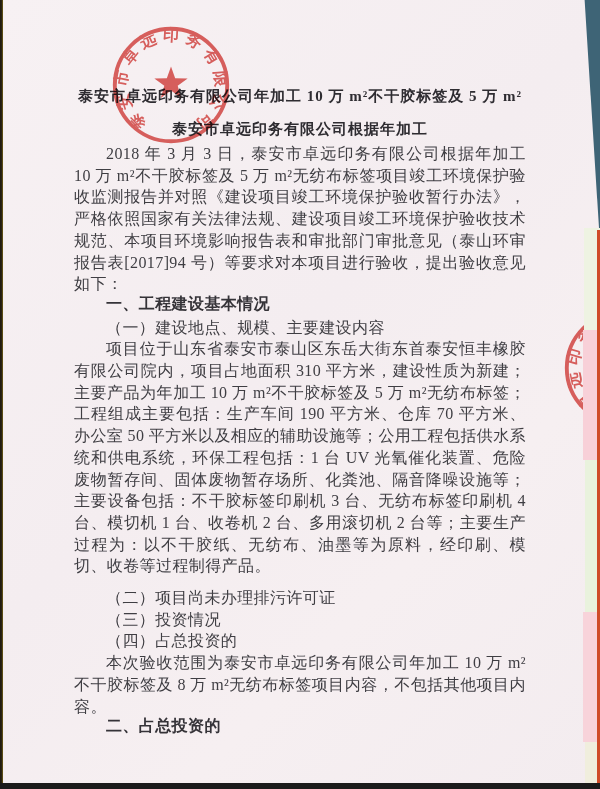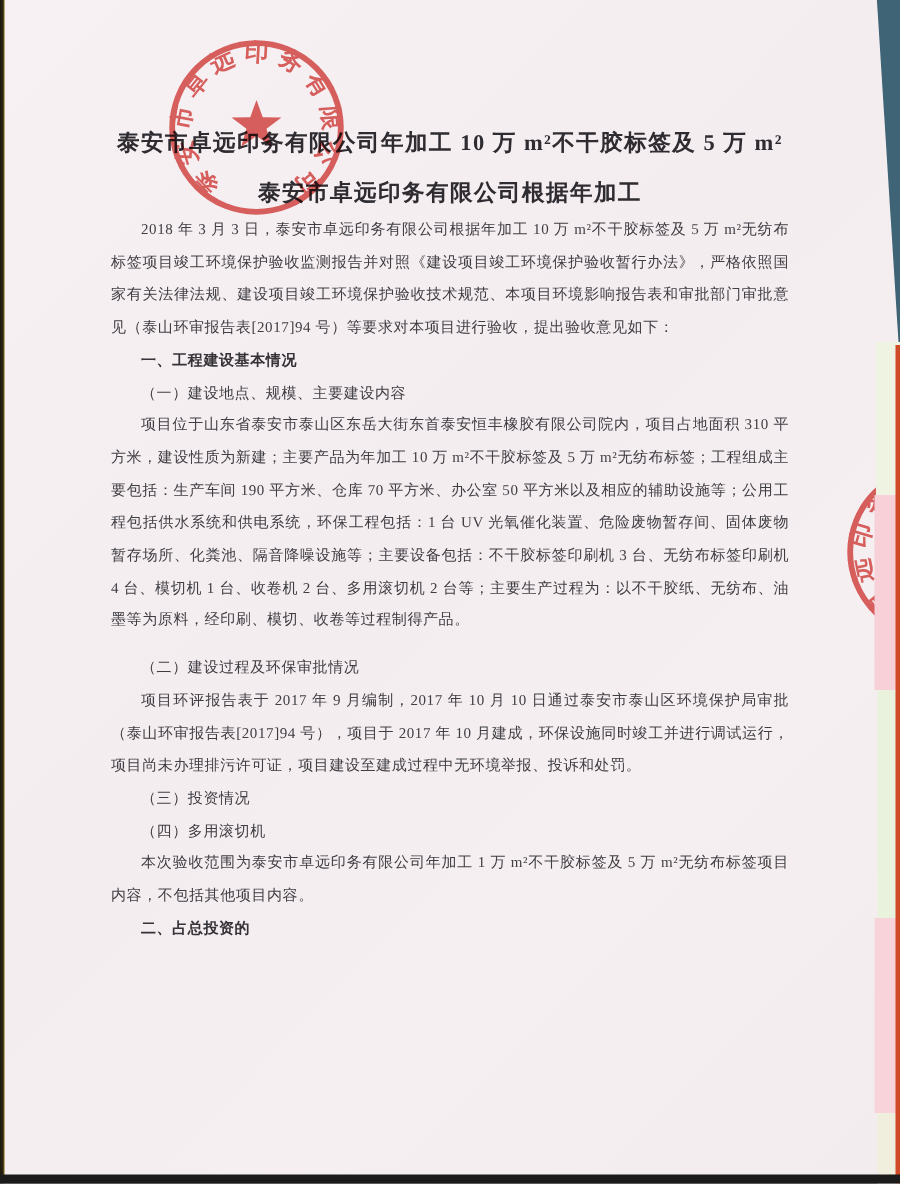--- a/index.html
+++ b/index.html
@@ -27,25 +27,25 @@
   .strip-c1{top:742px;height:47px;width:15px;background:#f0eedd;}
   .edge-orange{position:absolute;right:0;top:230px;width:3px;height:559px;background:#cf4b28;}
 
   
   .title{
     position:absolute;left:60px;top:80px;width:480px;text-align:center;
     font-weight:bold;font-size:15px;line-height:33px;letter-spacing:1px;color:#2e2c31;
   }
   .column{
     position:absolute;left:74px;top:143px;width:452px;
-    font-size:10px;line-height:21.7px;letter-spacing:0.4px;color:#3f3e43;
+    font-size:16px;line-height:21.7px;letter-spacing:0.4px;color:#3f3e43;
     text-align:justify;
   }
   .column .p{margin:0;text-indent:2em;}
-  .column .h1{margin:0;text-indent:2em;font-weight:bold;color:#353338;}
+  .column .h1{margin:0;text-indent:2em;font-weight:bold;color:#353338;font-family:Liberation Mono, monospace;}
   .column .h2{margin:0;text-indent:2em;font-family:Liberation Serif, serif;}
   .column .mt{margin-top:10px;}
 
   
   .seal{position:absolute;mix-blend-mode:multiply;opacity:0.82;}
   .seal-top{left:108px;top:22px;width:126px;height:126px;}
   .seal-right{left:560px;top:305px;width:126px;height:126px;}
   .seal svg{display:block;}
 </style>
 </head>
@@ -56,25 +56,24 @@
   <div class="title">
     <div>泰安市卓远印务有限公司年加工 10 万 m²不干胶标签及 5 万 m²</div>
     <div>泰安市卓远印务有限公司根据年加工</div>
   </div>
 
   <div class="column">
     <p class="p">2018 年 3 月 3 日，泰安市卓远印务有限公司根据年加工 10 万 m²不干胶标签及 5 万 m²无纺布标签项目竣工环境保护验收监测报告并对照《建设项目竣工环境保护验收暂行办法》，严格依照国家有关法律法规、建设项目竣工环境保护验收技术规范、本项目环境影响报告表和审批部门审批意见（泰山环审报告表[2017]94 号）等要求对本项目进行验收，提出验收意见如下：</p>
     <p class="h1">一、工程建设基本情况</p>
     <p class="h2">（一）建设地点、规模、主要建设内容</p>
     <p class="p">项目位于山东省泰安市泰山区东岳大街东首泰安恒丰橡胶有限公司院内，项目占地面积 310 平方米，建设性质为新建；主要产品为年加工 10 万 m²不干胶标签及 5 万 m²无纺布标签；工程组成主要包括：生产车间 190 平方米、仓库 70 平方米、办公室 50 平方米以及相应的辅助设施等；公用工程包括供水系统和供电系统，环保工程包括：1 台 UV 光氧催化装置、危险废物暂存间、固体废物暂存场所、化粪池、隔音降噪设施等；主要设备包括：不干胶标签印刷机 3 台、无纺布标签印刷机 4 台、模切机 1 台、收卷机 2 台、多用滚切机 2 台等；主要生产过程为：以不干胶纸、无纺布、油墨等为原料，经印刷、模切、收卷等过程制得产品。</p>
-    <p class="h2 mt">（二）建设过程及环保审批情况</p>
-    <p class="p">项目环评报告表于 2017 年 9 月编制，2017 年 10 月 10 日通过泰安市泰山区环境保护局审批（泰山环审报告表[2017]94 号），项目于 2017 年 10 月建成，环保设施同时竣工并进行调试运行，项目尚未办理排污许可证，项目建设至建成过程中无环境举报、投诉和处罚。</p>
+    <p class="h2 mt">（二）项目尚未办理排污许可证</p>
     <p class="h2">（三）投资情况</p>
-    <p class="h2">（四）多用滚切机</p>
-    <p class="p">本次验收范围为泰安市卓远印务有限公司年加工 1 万 m²不干胶标签及 5 万 m²无纺布标签项目内容，不包括其他项目内容。</p>
+    <p class="h2">（四）占总投资的</p>
+    <p class="p">本次验收范围为泰安市卓远印务有限公司年加工 10 万 m²不干胶标签及 8 万 m²无纺布标签项目内容，不包括其他项目内容。</p>
     <p class="h1">二、占总投资的</p>
   </div>
 
   <div class="seal seal-top">
     <svg width="126" height="126" viewBox="0 0 130 130">
       <circle cx="65" cy="65" r="58" fill="none" stroke="#d7423e" stroke-width="4"></circle>
       <g transform="rotate(-148 65 65)">
         <defs>
           <path id="arcTop" d="M 65 19 A 46 46 0 1 1 64.9 19" fill="none"></path>
         </defs>

